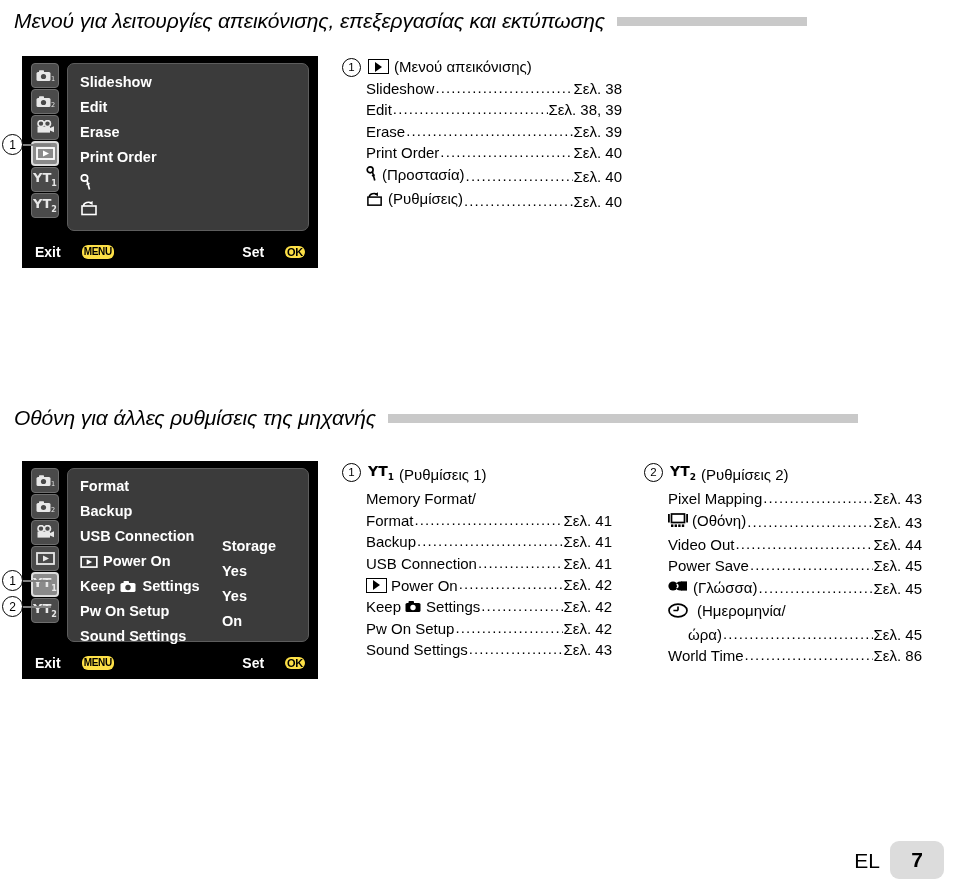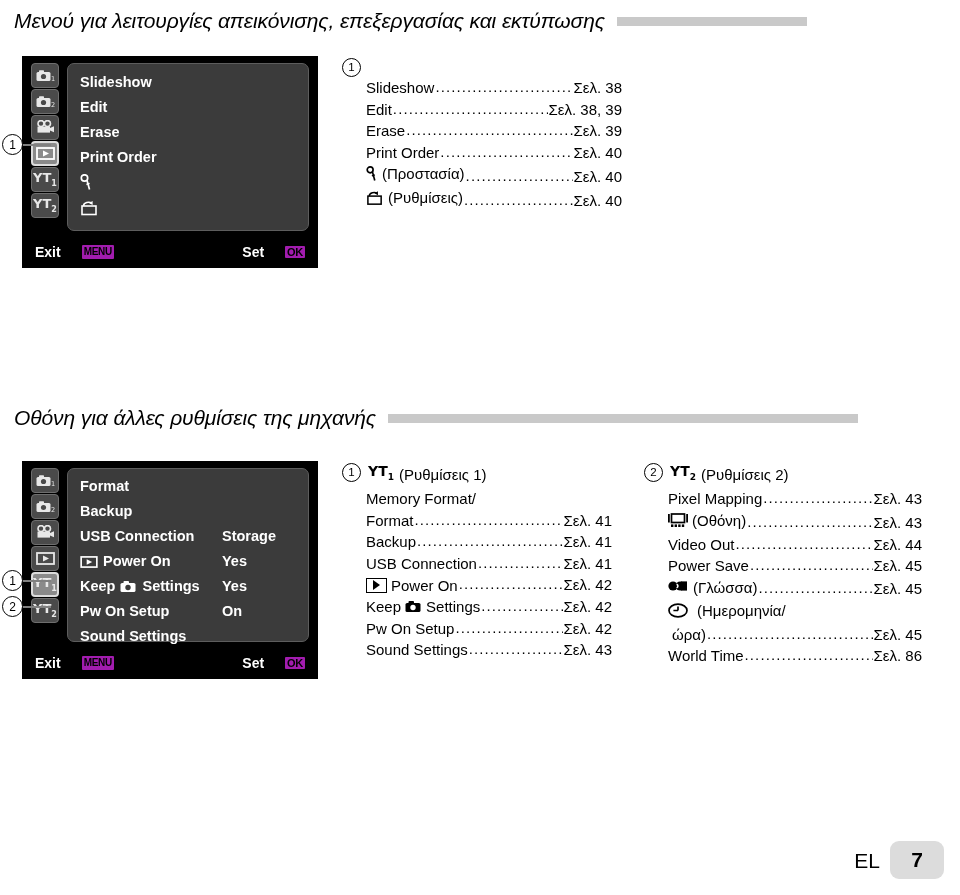--- a/index.html
+++ b/index.html
@@ -63,37 +63,37 @@
   .row{
     display:flex;align-items:center;
     color:#ffffff;font-weight:bold;font-size:14.5px;
     line-height:25px;height:25px;
     padding-left:12px;
     white-space:nowrap;
   }
   .row .lbl{display:flex;align-items:center;gap:5px;}
   .row-wrap{position:relative;}
   .val-col{
-    position:absolute;right:14px;top:0;
+    position:absolute;right:14px;top:10px;
     color:#fff;font-weight:bold;font-size:14.5px;
     line-height:25px;height:25px;
     text-align:left;width:72px;
   }
 
   .statusbar{
     position:absolute;left:0;right:0;bottom:0;height:30px;
     display:flex;align-items:center;justify-content:space-between;
     padding:0 12px;box-sizing:border-box;
     color:#fff;font-weight:bold;font-size:14px;
   }
   .statusbar .grp{display:flex;align-items:center;gap:21px;}
   .keycap{
-    display:inline-block;background:#a21caf;color:#000;
+    display:inline-block;background:#fde047;color:#000;
     font-weight:bold;font-size:10px;line-height:12px;
-    padding:1px 2px;border-radius:1px;
+    padding:1px 2px;border-radius:6px;
     font-family:"Liberation Sans", sans-serif;
     letter-spacing:-0.3px;
   }
   .keycap.ok{font-size:11px;padding:0px 2px;}
 
   
   .callout{position:absolute;display:flex;align-items:center;}
   .callout .circ{
     width:19px;height:19px;border:1.4px solid #000;border-radius:50%;
     display:flex;align-items:center;justify-content:center;
@@ -117,21 +117,21 @@
     white-space:nowrap;
   }
   .ref-row .nm{display:flex;align-items:center;gap:4px;}
   .ref-row .dots{
     flex:1 1 auto;overflow:hidden;white-space:nowrap;
     margin:0 1px;letter-spacing:1.1px;
     transform:translateY(-1px);
   }
   .ref-row .pg{flex:0 0 auto;}
   .ref-row.plain{display:block;}
-  .ref-indent{margin-left:4px;}
+  .ref-indent{margin-left:20px;}
 
   
   .footer{
     position:absolute;right:16px;bottom:16px;
     display:flex;align-items:center;gap:0px;
   }
   .footer .el{
     font-size:21px;line-height:1;padding-right:10px;
   }
   .footer .pgbox{
@@ -262,20 +262,26 @@
   </div>
 
   <div class="callout" style="left:2px;top:134px;">
     <span class="circ">1</span>
     <span class="lead" style="width:28px;"></span>
   </div>
 
   <div class="refcol" style="left:342px;top:56px;width:280px;">
     <div class="ref-head">
       <span class="circ">1</span>
+      <span class="ht">
+        <span class="ibox">
+            <span class="tri"></span>
+          </span>
+        <span>(Μενού απεικόνισης)</span>
+      </span>
     </div>
     <div class="ref-list">
       <div class="ref-row">
         <span class="nm">
             <span>Slideshow</span>
           </span>
         <span class="dots">......................................</span>
         <span class="pg">Σελ. 38</span>
       </div>
       <div class="ref-row">

